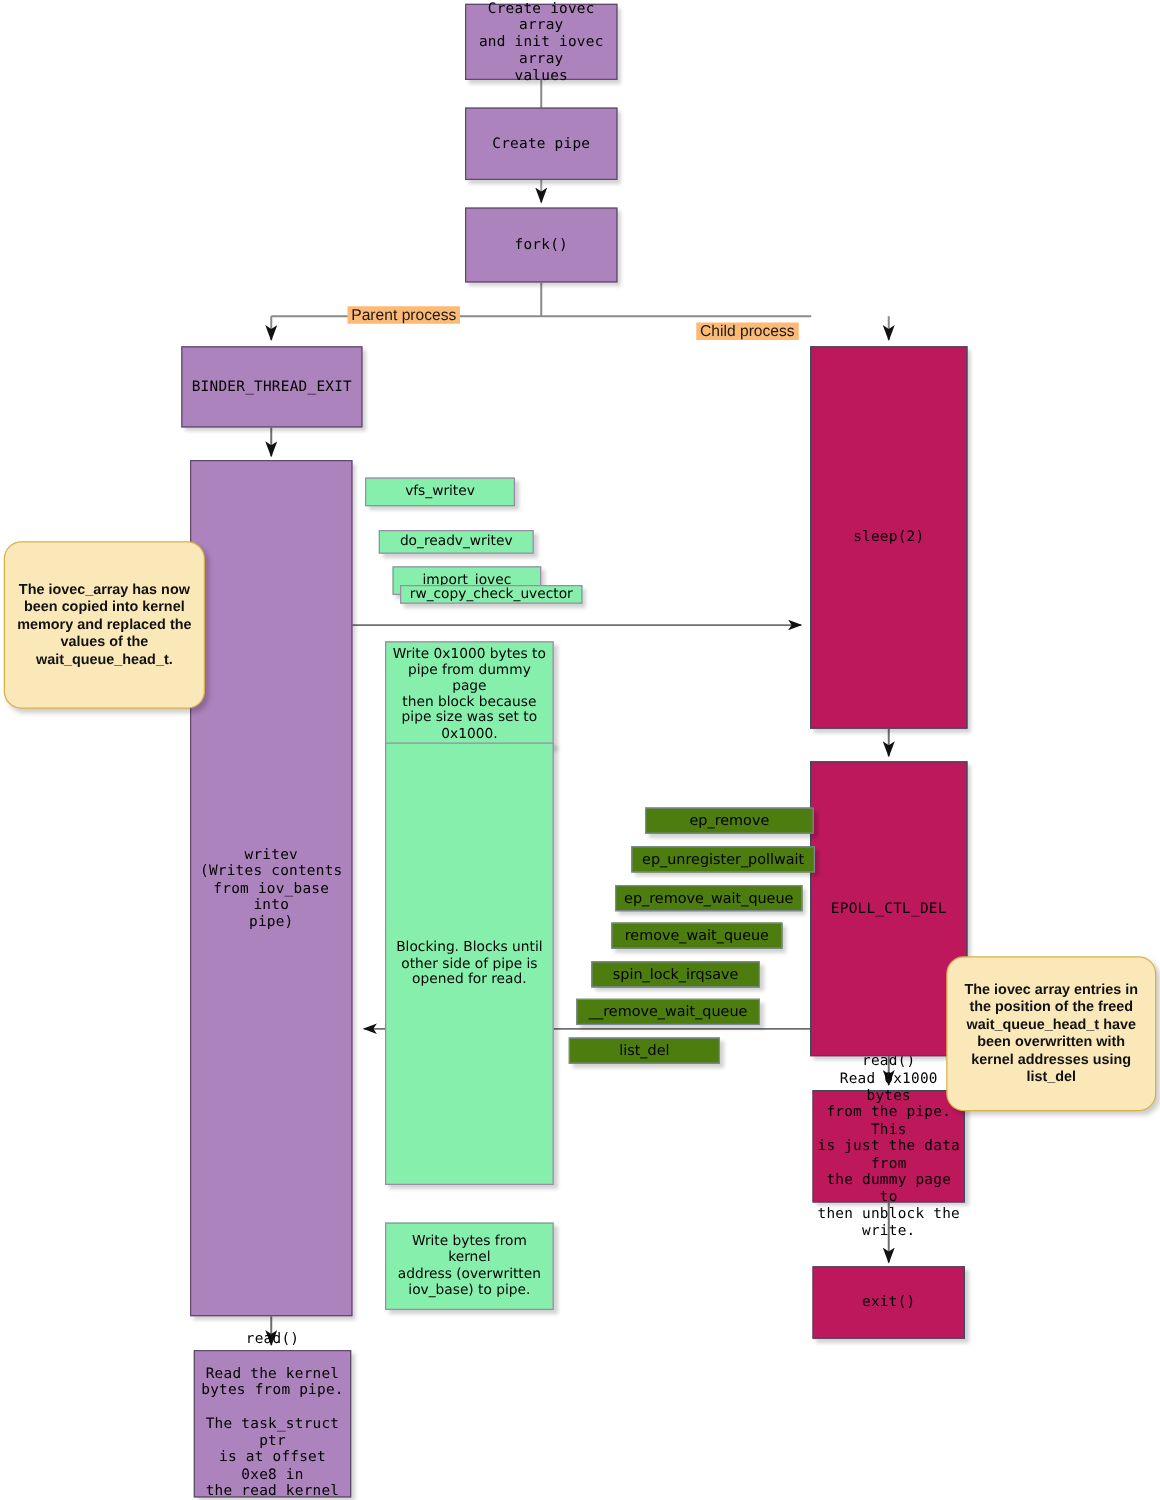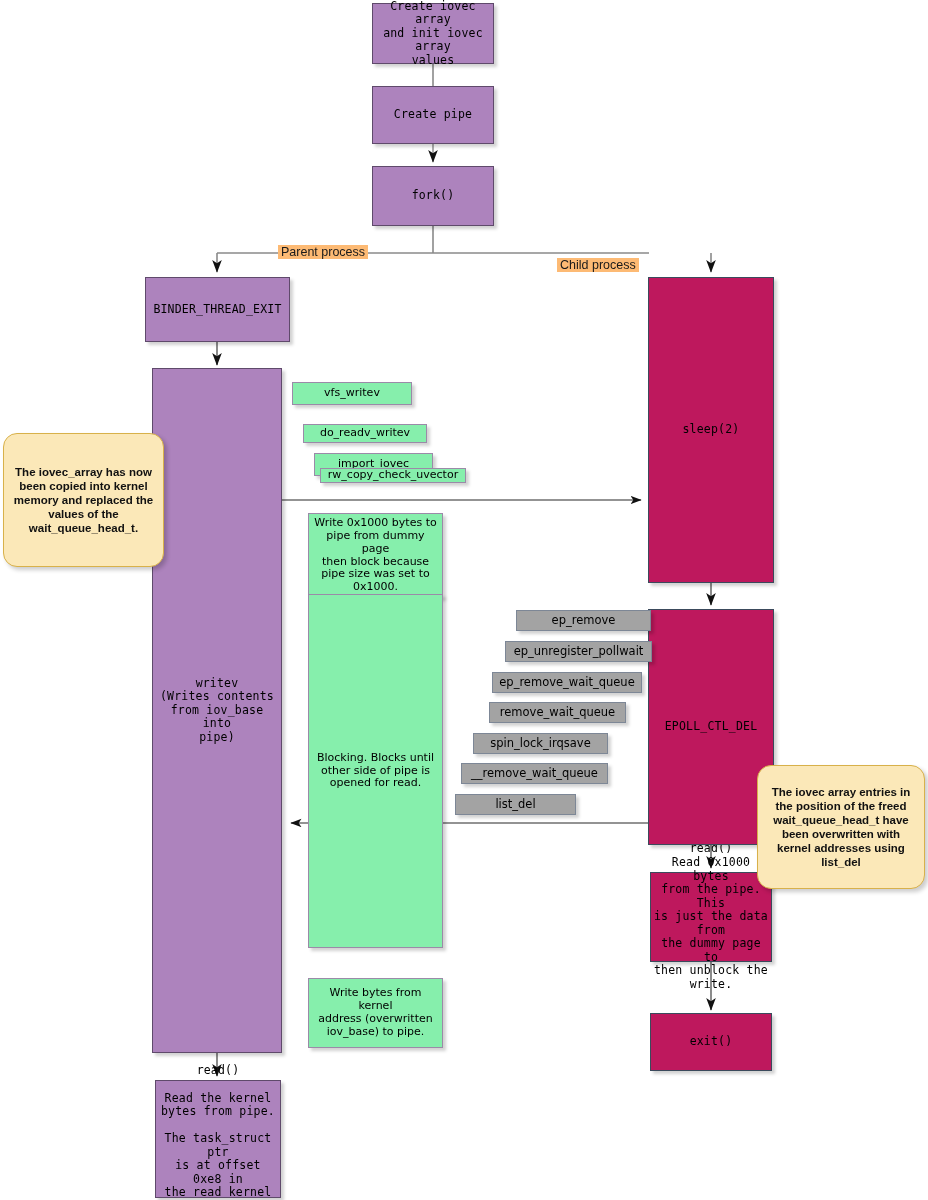--- a/index.html
+++ b/index.html
@@ -42,23 +42,24 @@
     background: #86efac;
     border: 1px solid #9b8aa8;
     font-size: 11px;
   }
   .blue {
     background: #be185d;
     border: 1px solid #3b4a5c;
     font-size: 11.5px;
   }
   .bluestep {
-    background: #a3a3a3;
+    background: #4d7c0f;
     border: 1px solid #7d8796;
     font-size: 11.5px;
+    margin-top: 36px;
   }
   .note {
     position: absolute;
     box-sizing: border-box;
     background: #fbe8b8;
     border: 1px solid #d8b14a;
     border-radius: 14px;
     display: flex;
     align-items: center;
     justify-content: center;

